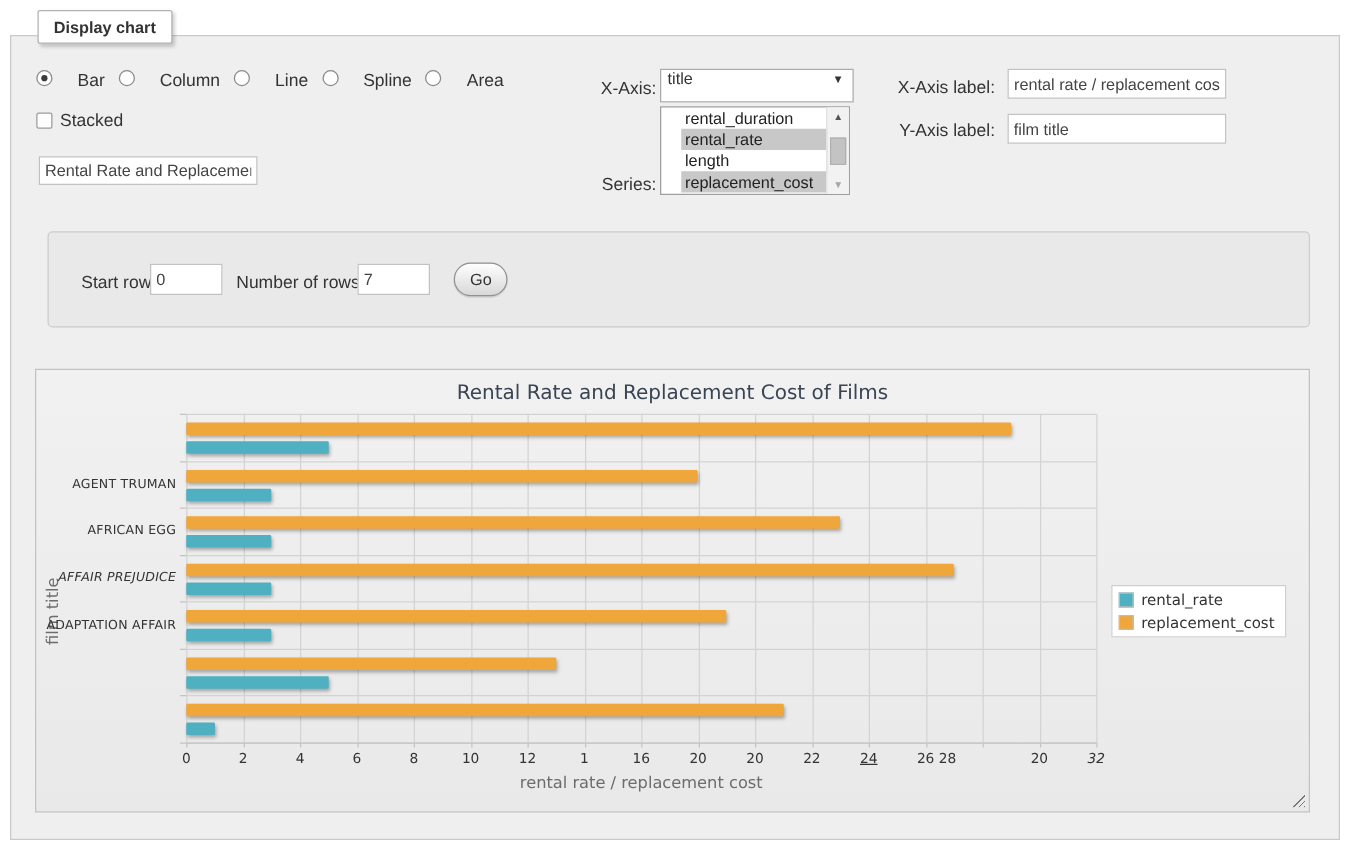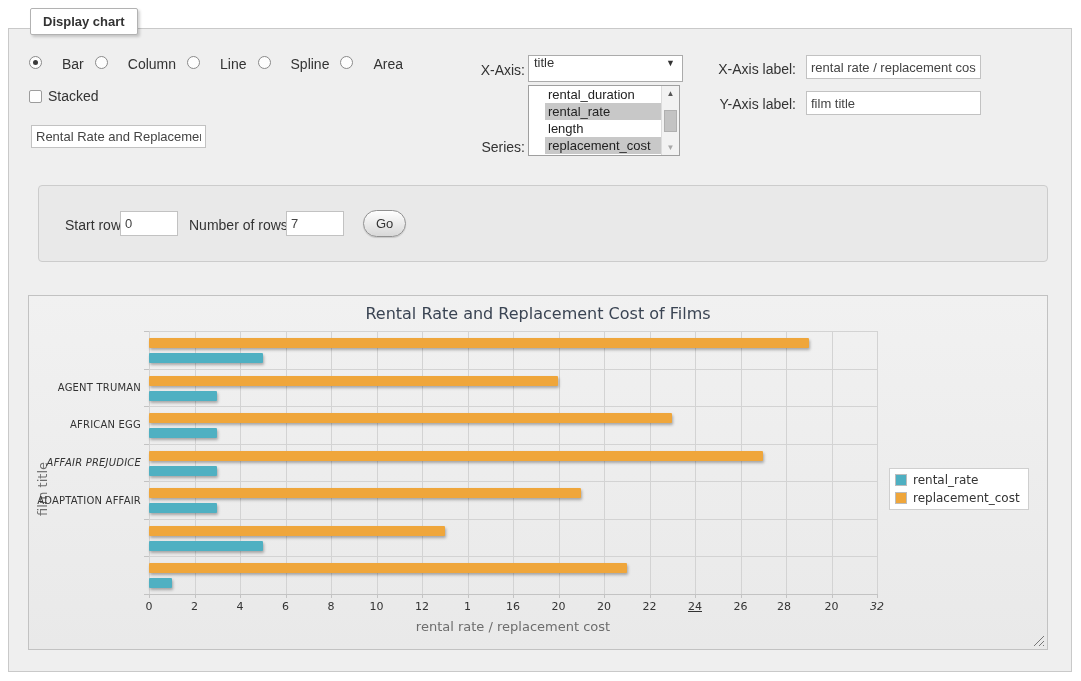--- a/index.html
+++ b/index.html
@@ -261,21 +261,21 @@
         <span style="left: 182px;">8</span>
         <span style="left: 227.5px;">10</span>
         <span style="left: 273px;">12</span>
         <span style="left: 318.5px;">1</span>
         <span style="left: 364px;">16</span>
         <span style="left: 409.5px;">20</span>
         <span style="left: 455px;">20</span>
         <span style="left: 500.5px;">22</span>
         <span style="left: 546px; text-decoration: underline;">24</span>
         <span style="left: 591.5px;">26</span>
-        <span style="left: 635px;">28</span>
+        <span style="left: 609px;">28</span>
         <span style="left: 682.5px;">20</span>
         <span style="left: 728px; font-style: italic;">32</span>
       </div>
     <div class="xaxis-title">rental rate / replacement cost</div>
     <div class="legend">
         <div class="leg-item">
           <div class="swatch" style="background: rgb(79, 176, 194);"></div>
           <div class="leg-label">rental_rate</div>
         </div>
         <div class="leg-item">

